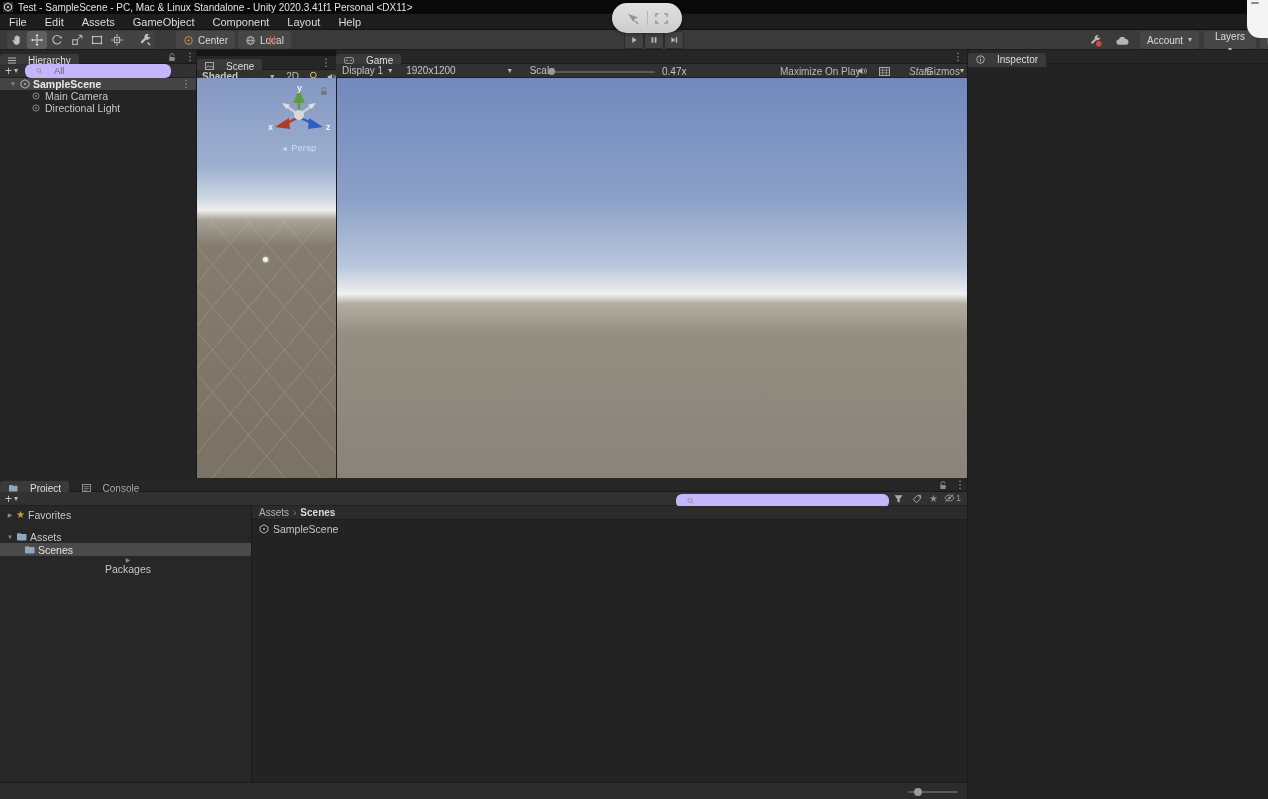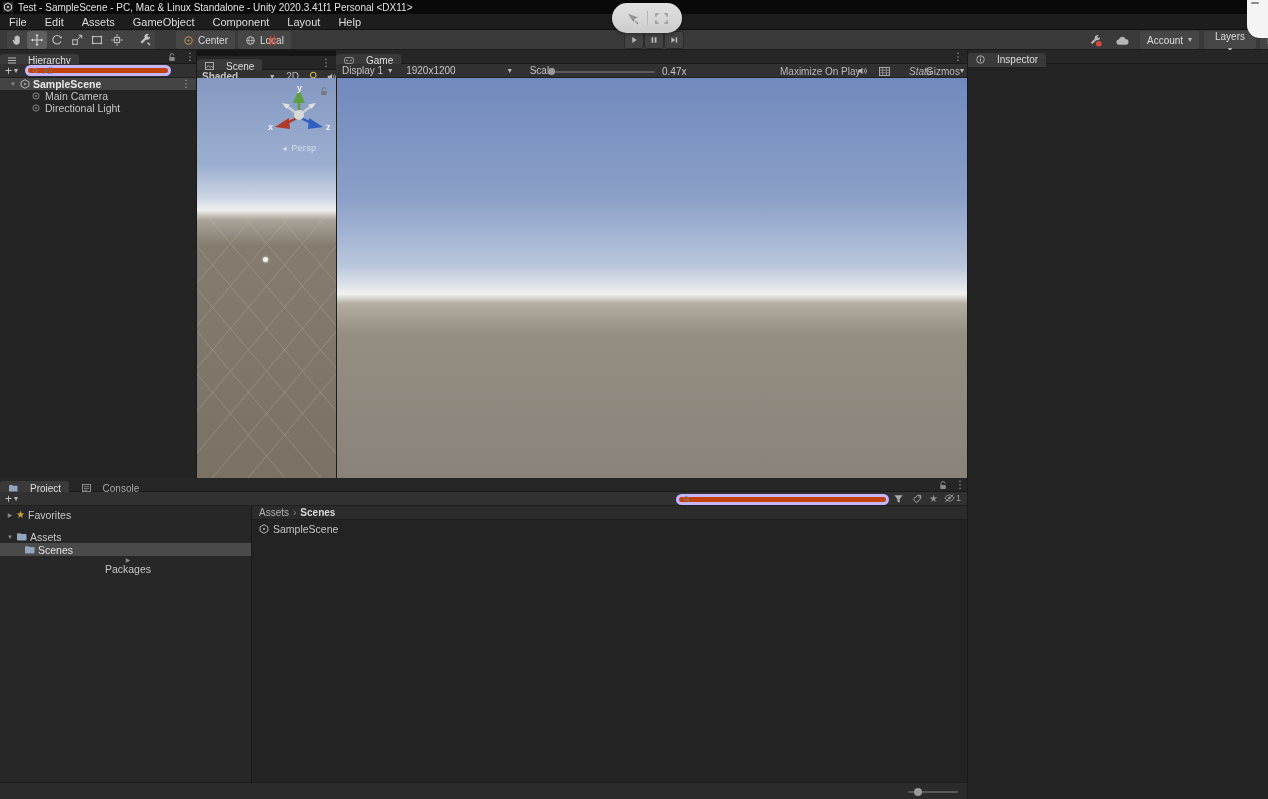--- a/index.html
+++ b/index.html
@@ -14,21 +14,21 @@
   .toolgroup{position:absolute;top:1px;height:18px;display:flex;background:#434343;border-radius:3px;}
   .toolbtn{width:20px;height:18px;display:flex;align-items:center;justify-content:center;border-radius:3px;}
   .toolbtn.active{background:#5f5f5f;}
   .chipbtn{position:absolute;top:1px;height:18px;background:#464646;border-radius:3px;display:flex;align-items:center;gap:4px;padding:0 7px;font-size:10px;color:#dcdcdc;box-sizing:border-box;}
   .caret{font-size:8px;color:#b9b9b9;line-height:1;}
   
   .strip{background:#262626;border-bottom:1px solid #1a1a1a;box-sizing:border-box;}
   .tab{display:inline-flex;align-items:center;gap:12px;height:14px;padding:0 8px;font-size:10px;color:#a8a8a8;box-sizing:border-box;}
   .tab.active{background:#3a3a3a;color:#dedede;border-radius:3px 3px 0 0;}
   .ptool{background:#313131;border-bottom:1px solid #202020;box-sizing:border-box;font-size:10px;color:#c4c4c4;}
-  .searchbox{background:#c2410c;border:3px solid #c4b5fd;border-radius:6px;display:flex;align-items:center;gap:3px;padding:0 4px;box-sizing:border-box;}
+  .searchbox{background:#a21caf;border:7px solid #c4b5fd;border-radius:6px;display:flex;align-items:center;gap:11px;padding:0 4px;box-sizing:border-box;}
   .searchbox input{background:transparent;border:none;outline:none;color:#cfcfcf;font-size:9.5px;width:100%;padding:0;font-family:"Liberation Sans",sans-serif;}
   .searchbox input::placeholder{color:#6f6f6f;}
   .row{display:flex;align-items:center;font-size:10.5px;color:#c6c6c6;height:12px;}
   .row .exp{width:10px;text-align:center;font-size:6px;color:#8a8a8a;}
   .kebab{font-size:10px;color:#a8a8a8;line-height:1;}
   .lockglyph{opacity:.85;}
   
   .scene-vp{left:197px;top:78px;width:139px;height:400px;background:linear-gradient(180deg,#8498c2 0%,#9dafd0 22%,#ccd6e4 30%,#efF0ee 33%,#a9a296 35.5%,#837c6f 42%,#7a7365 100%);overflow:hidden;}
   .game-vp{left:336px;top:78px;width:631px;height:400px;background:linear-gradient(180deg,#7189bd 0%,#8ba0c8 30%,#b9c6db 47%,#dfe4e9 52%,#f2f2ef 54%,#b2aca1 56.5%,#948e83 64%,#898379 100%);border-left:1px solid #1c1c1c;box-sizing:border-box;}
   .persp{font-size:9px;color:rgba(255,255,255,.6);letter-spacing:.3px;}

